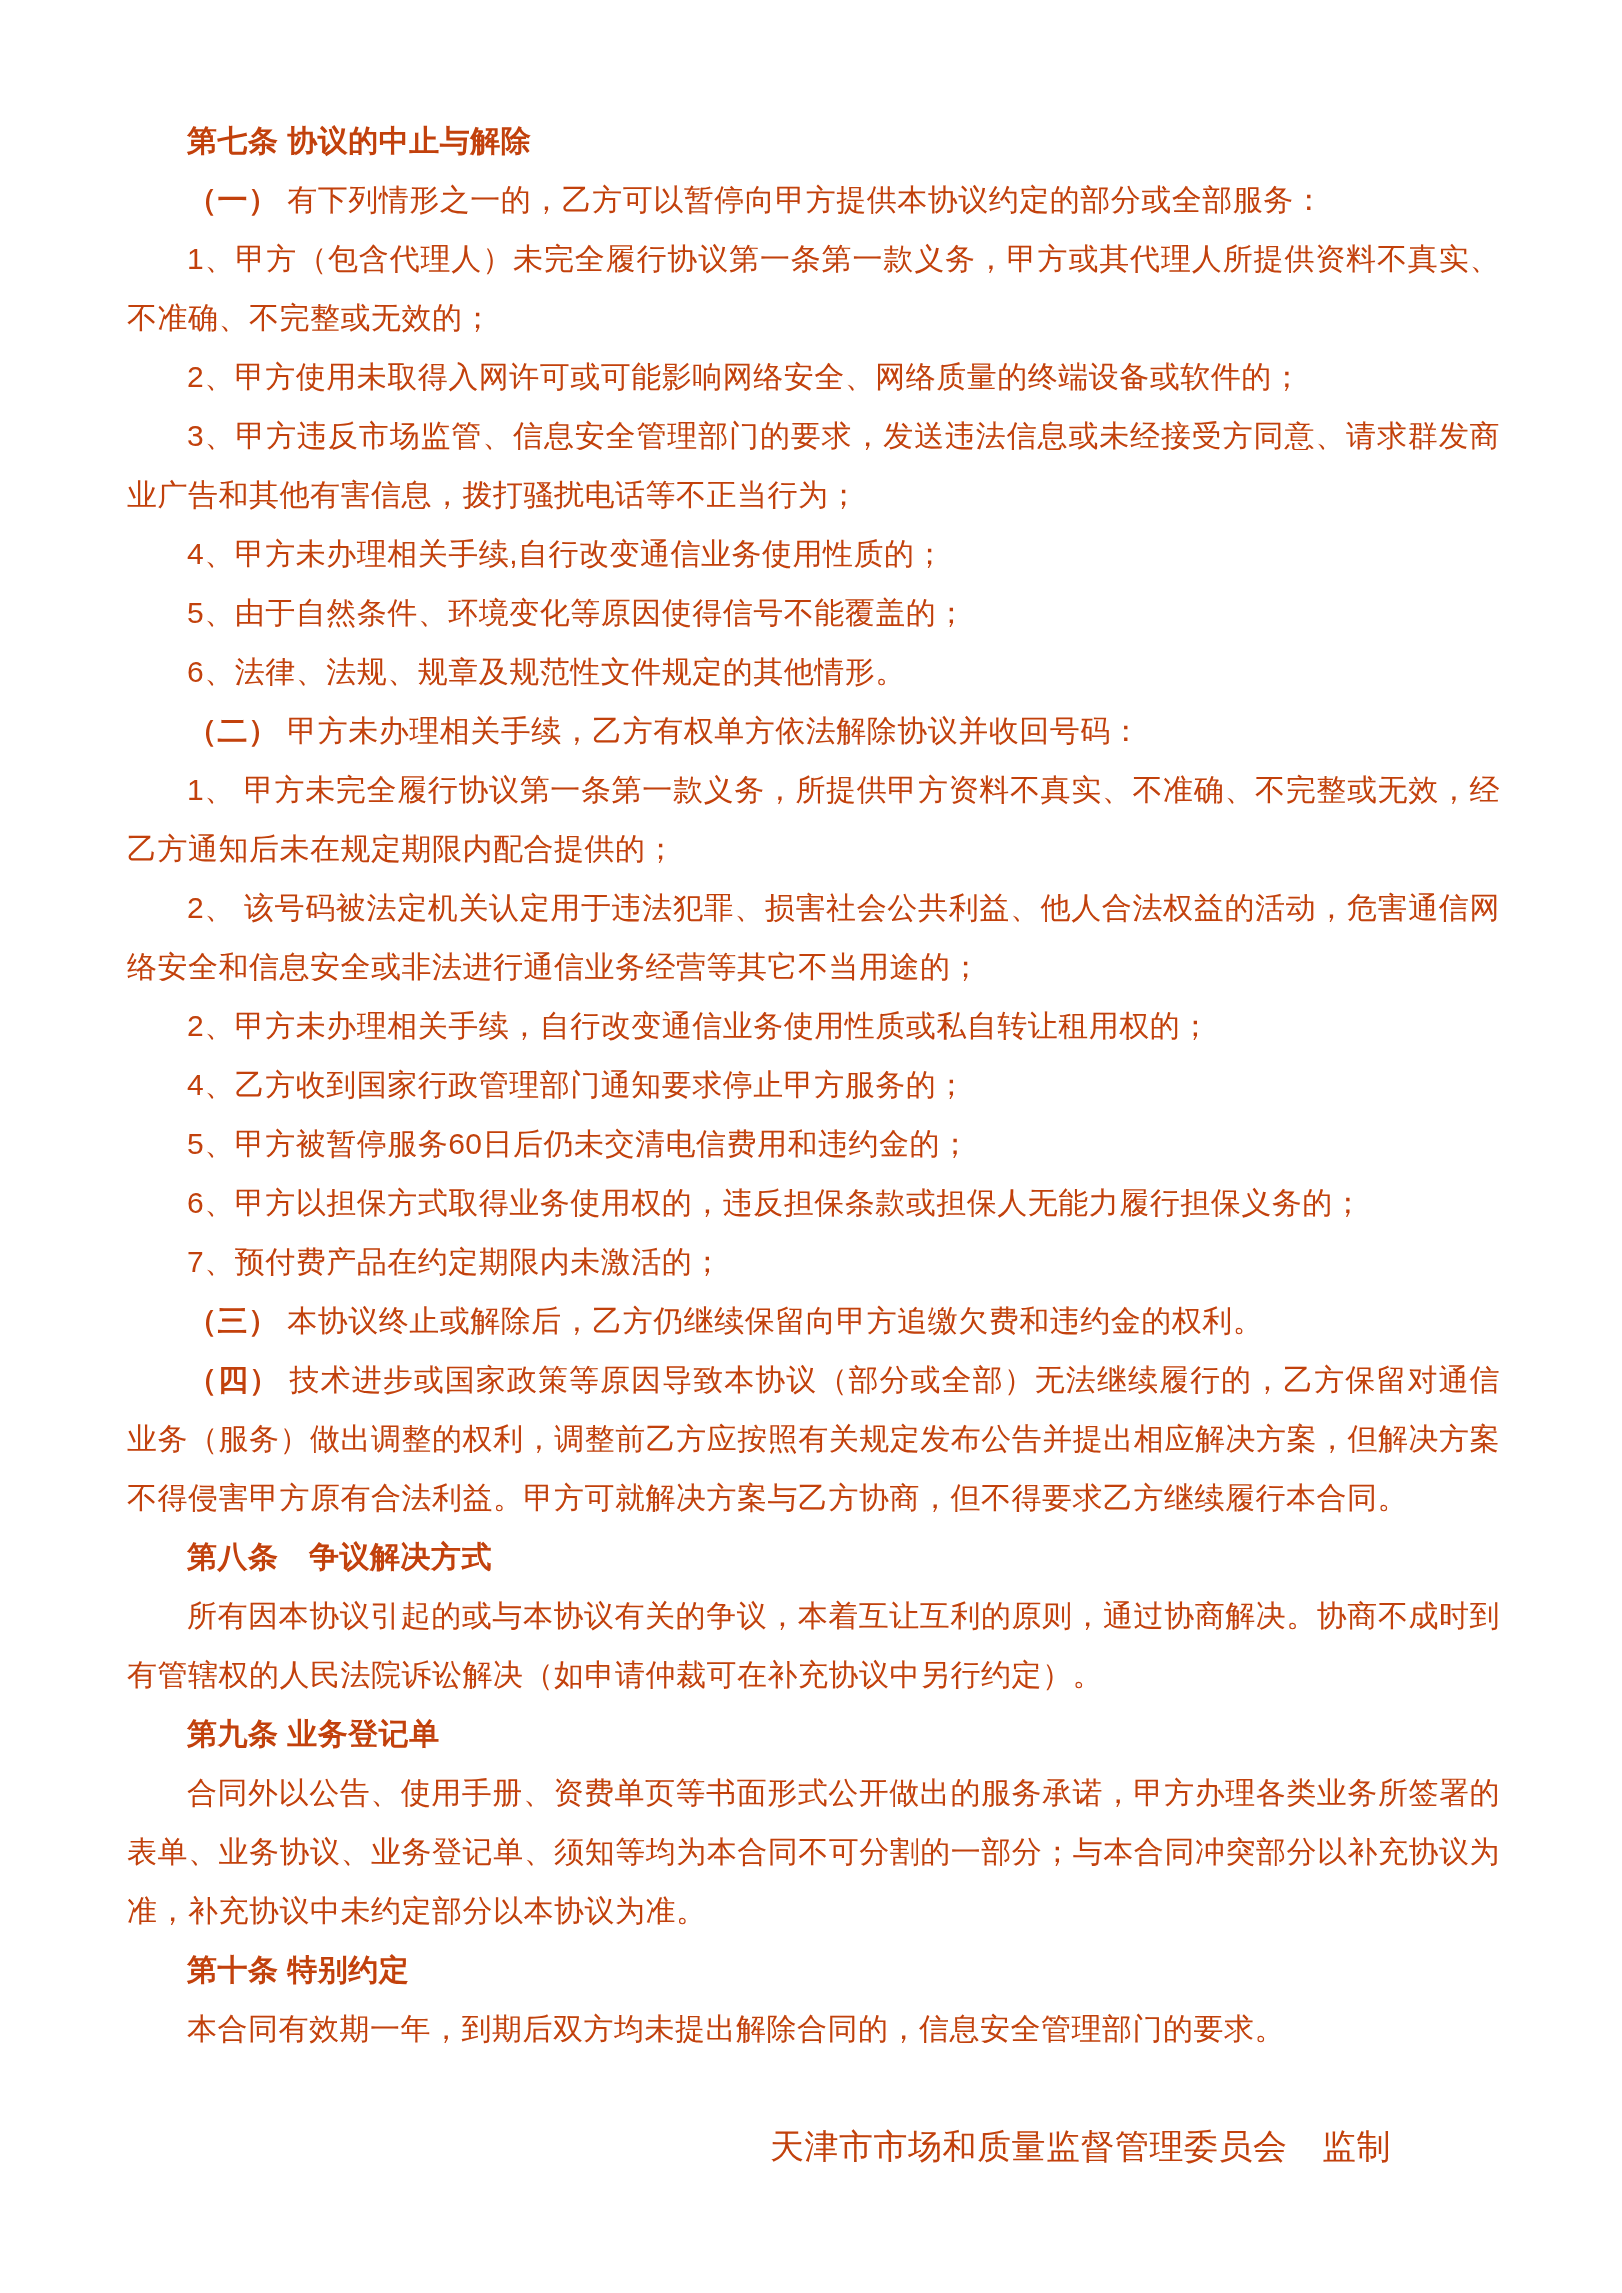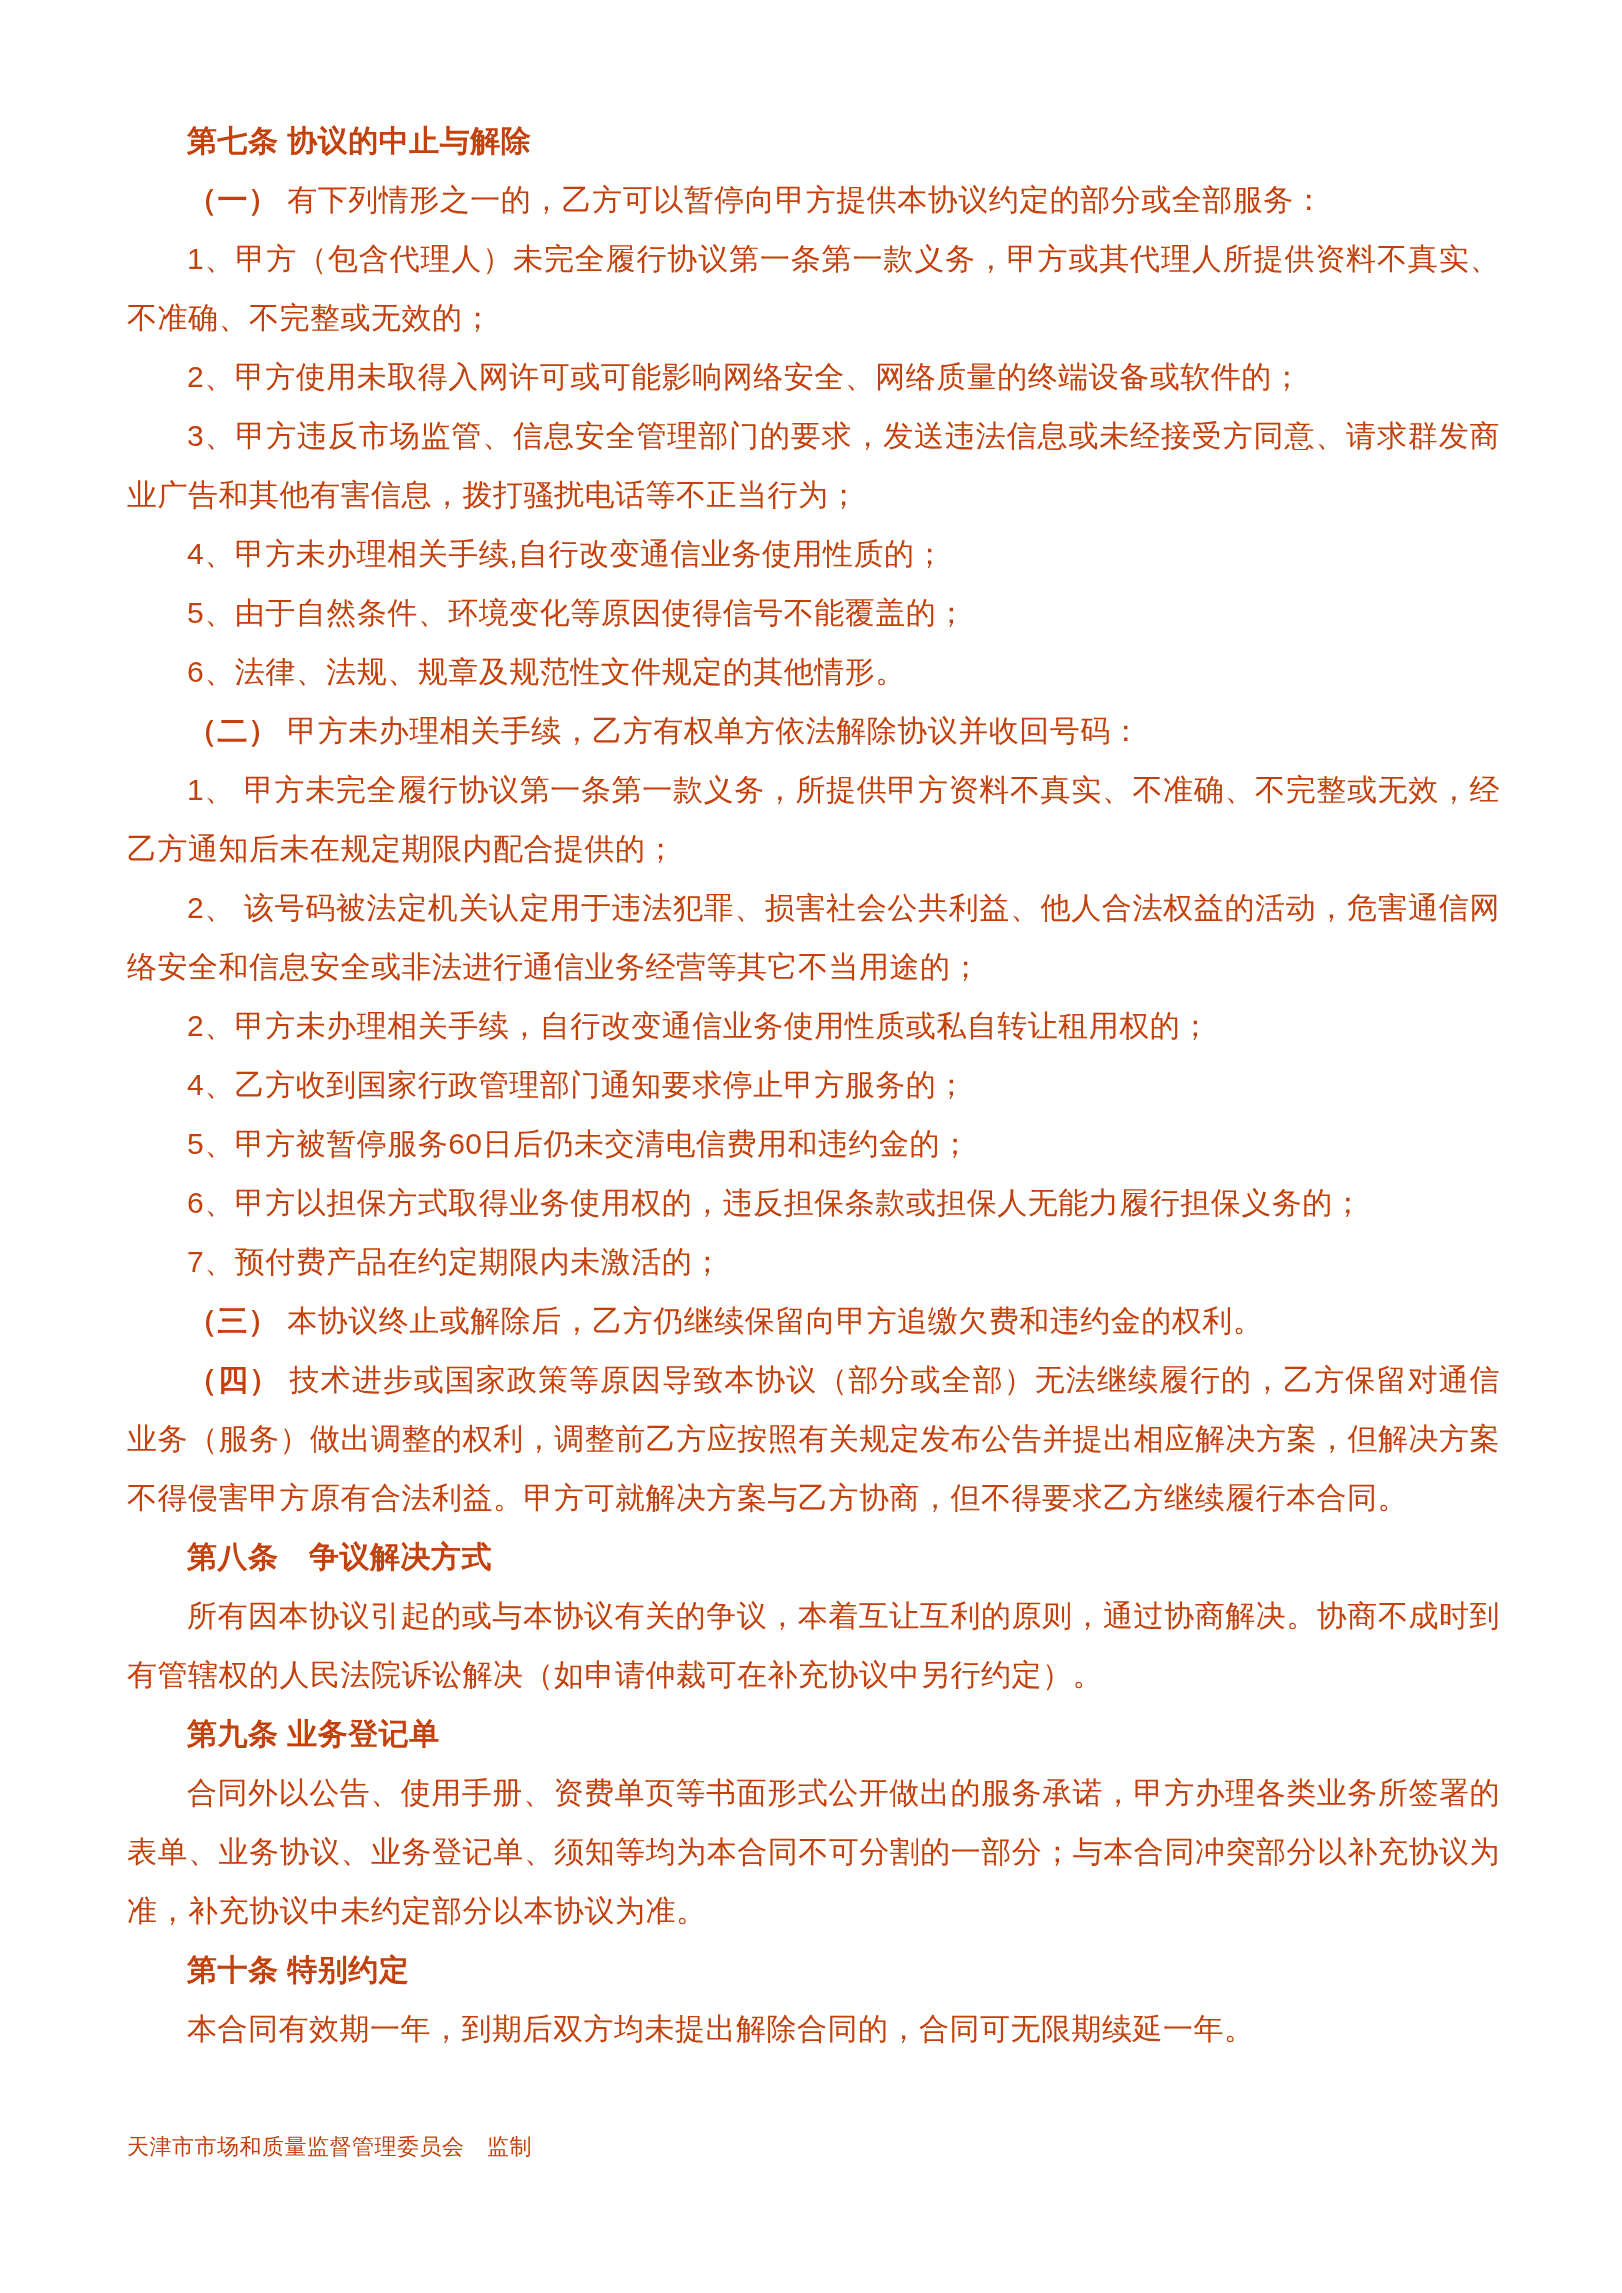--- a/index.html
+++ b/index.html
@@ -28,23 +28,23 @@
     letter-spacing: 0.5px;
   }
   .heading {
     font-weight: bold;
   }
   .pfx {
     font-weight: bold;
   }
   .footer {
     margin-top: 59px;
-    font-size: 22px;
+    font-size: 34px;
     line-height: 59px;
-    text-align: left;
+    text-align: right;
     padding-right: 109px;
     text-indent: 0;
   }
 </style>
 </head>
 <body>
 
 <div class="page">
 
   <p class="para heading">第七条 协议的中止与解除</p>
@@ -87,18 +87,18 @@
   <p class="para heading">第八条　争议解决方式</p>
 
   <p class="para">所有因本协议引起的或与本协议有关的争议，本着互让互利的原则，通过协商解决。协商不成时到有管辖权的人民法院诉讼解决（如申请仲裁可在补充协议中另行约定）。</p>
 
   <p class="para heading">第九条 业务登记单</p>
 
   <p class="para">合同外以公告、使用手册、资费单页等书面形式公开做出的服务承诺，甲方办理各类业务所签署的表单、业务协议、业务登记单、须知等均为本合同不可分割的一部分；与本合同冲突部分以补充协议为准，补充协议中未约定部分以本协议为准。</p>
 
   <p class="para heading">第十条 特别约定</p>
 
-  <p class="para">本合同有效期一年，到期后双方均未提出解除合同的，合同可无限期续延一年。</p>
+  <p class="para">本合同有效期一年，到期后双方均未提出解除合同的，信息安全管理部门的要求。</p>
 
   <p class="para footer">天津市市场和质量监督管理委员会　监制</p>
 
 </div>
 
 
 </body></html>

